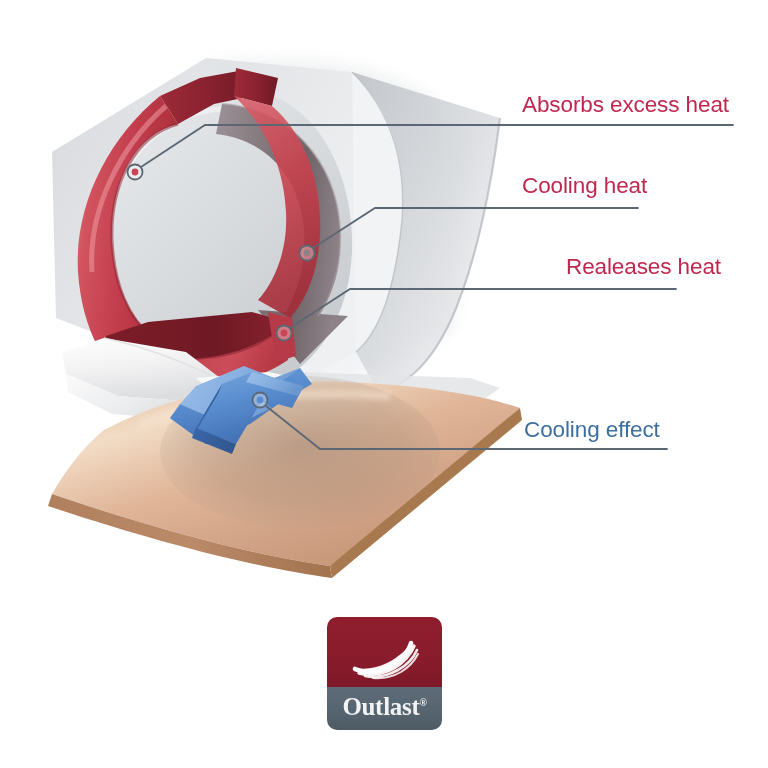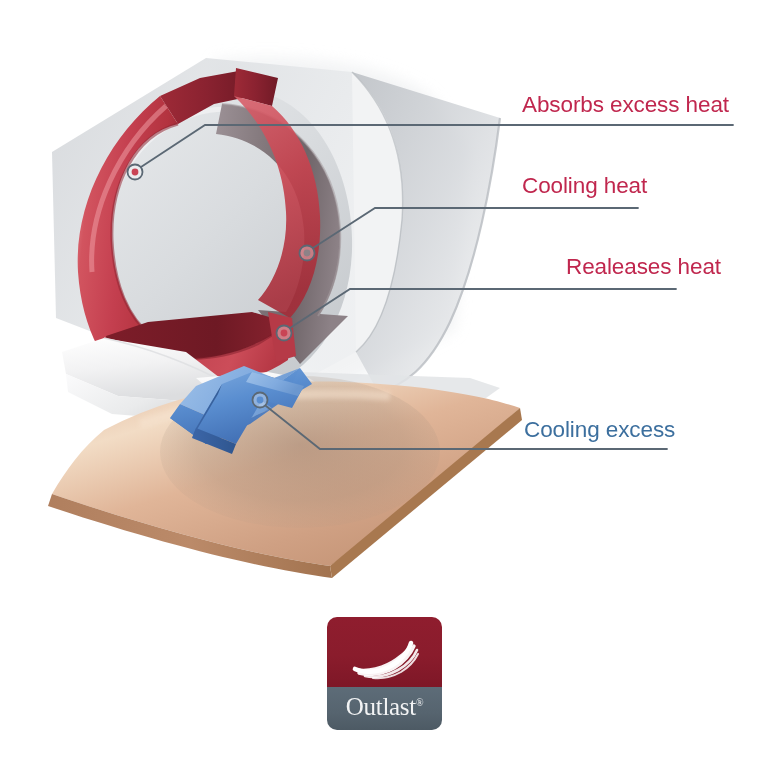--- a/index.html
+++ b/index.html
@@ -39,20 +39,21 @@
   #label-releases { left: 522px; top: 256px; margin-left: 44px; }
   #label-cooling  { left: 524px; top: 419px; }
 
   
   #logo {
     position: absolute;
     left: 327px; top: 617px;
     width: 115px; height: 113px;
     border-radius: 10px;
     overflow: hidden;
+    font-weight: bold;
   }
   #logo-top {
     position: absolute;
     left: 0; top: 0;
     width: 100%; height: 62%;
     background: linear-gradient(180deg, #8f1d2e 0%, #8a1c2c 55%, #7e1727 100%);
   }
   #logo-bottom {
     position: absolute;
     left: 0; bottom: 0;
@@ -308,21 +309,21 @@
       </g>
     </g>
   </svg>
 
   <div class="label heat" id="label-absorbs">Absorbs excess heat</div>
 
   <div class="label heat" id="label-stores">Cooling heat</div>
 
   <div class="label heat" id="label-releases">Realeases heat</div>
 
-  <div class="label cool" id="label-cooling">Cooling excess</div>
+  <div class="label cool" id="label-cooling">Cooling effect</div>
 
   <div id="logo">
     <div id="logo-top"></div>
     <div id="logo-bottom"></div>
 
     <svg id="logo-swoosh" viewBox="0 0 72 42">
       <g fill="none" stroke="#ffffff" stroke-linecap="round">
         <path d="M6,30 C14,34 28,34 40,28 C52,22 60,12 62,4" stroke-width="4.6"></path>
         <path d="M10,34 C20,37 34,35 45,29 C55,23 62,14 65,7" stroke-width="3.4" opacity="0.95"></path>
         <path d="M16,37 C26,39 38,37 49,31 C58,26 65,18 68,11" stroke-width="2.6" opacity="0.9"></path>

